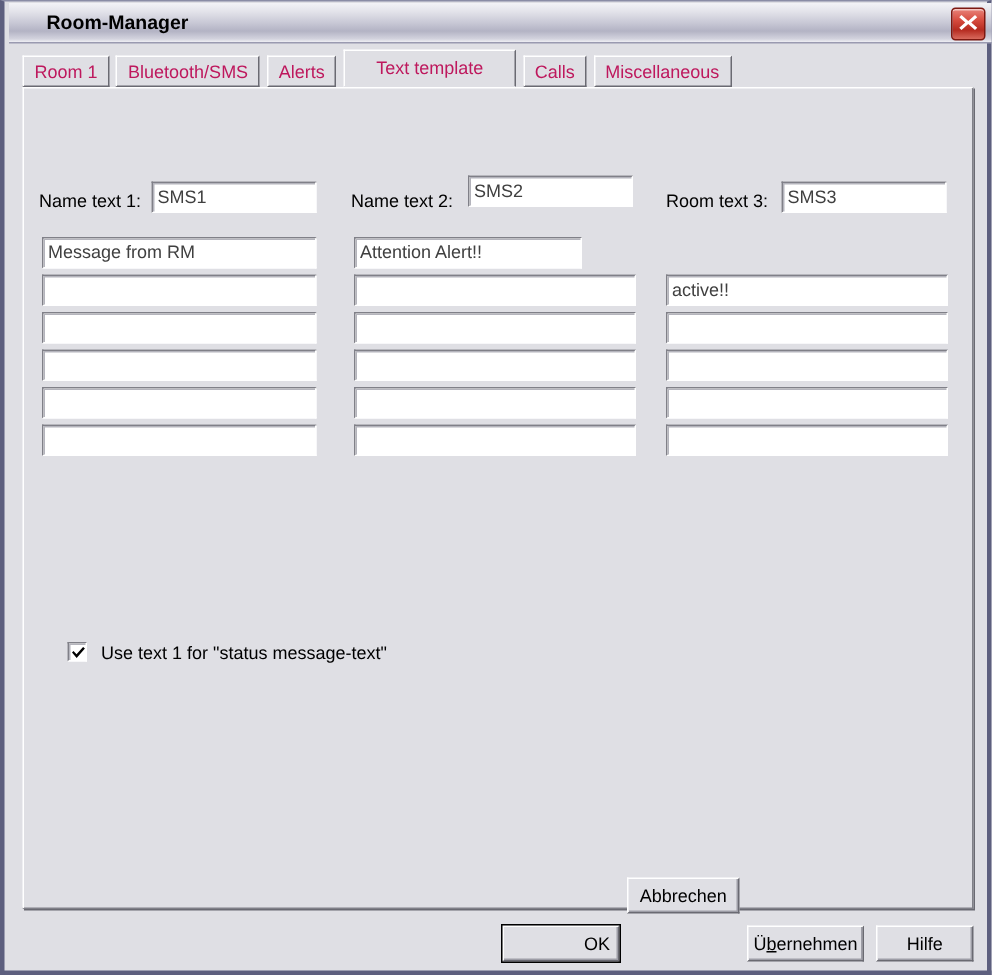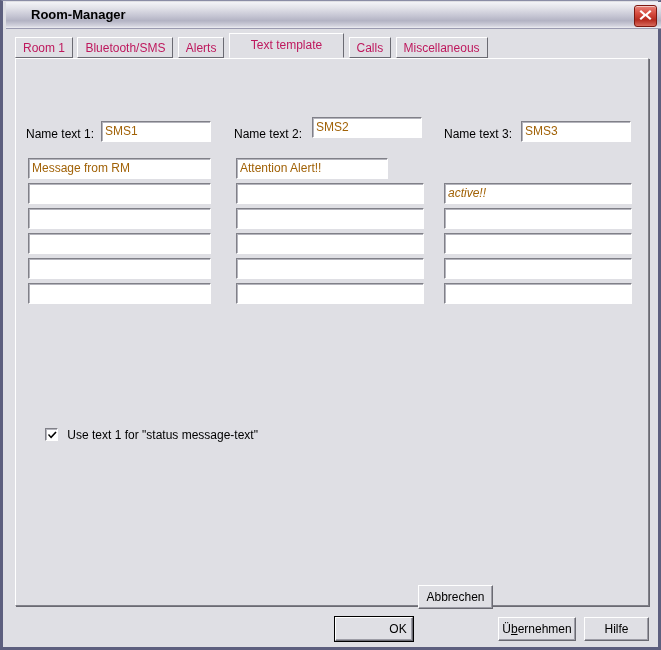--- a/index.html
+++ b/index.html
@@ -138,21 +138,21 @@
     position: absolute;
     box-sizing: border-box;
     background: #ffffff;
     border-top: 1px solid #808088;
     border-left: 1px solid #808088;
     border-right: 1px solid #ffffff;
     border-bottom: 1px solid #ffffff;
     box-shadow: inset 1px 1px 0 0 #b4b4bc;
     font-family: "Liberation Sans", sans-serif;
     font-size: 12px;
-    color: #a16207;
+    color: #404040;
     padding: 0 0 0 3px;
     line-height: 19px;
     overflow: hidden;
     white-space: nowrap;
     cursor: text;
   }
 
   
   #checkbox-row {
     position: absolute;
@@ -249,24 +249,24 @@
     <div class="field-label" style="left:218px; top:68px;">Name text 2:</div>
     <div class="textbox" style="left:296px; top:58px; width:110px; height:21px;">SMS2</div>
 
     <div class="textbox" style="left:220px; top:99px; width:152px; height:21px;">Attention Alert!!</div>
     <div class="textbox" style="left:220px; top:124px; width:188px; height:21px;"></div>
     <div class="textbox" style="left:220px; top:149px; width:188px; height:21px;"></div>
     <div class="textbox" style="left:220px; top:174px; width:188px; height:21px;"></div>
     <div class="textbox" style="left:220px; top:199px; width:188px; height:21px;"></div>
     <div class="textbox" style="left:220px; top:224px; width:188px; height:21px;"></div>
 
-    <div class="field-label" style="left:428px; top:68px;">Name text 3:</div>
+    <div class="field-label" style="left:428px; top:68px;">Room text 3:</div>
     <div class="textbox" style="left:505px; top:62px; width:110px; height:21px;">SMS3</div>
 
-    <div class="textbox" style="left:428px; top:124px; width:188px; height:21px;font-style:italic;">active!!</div>
+    <div class="textbox" style="left:428px; top:124px; width:188px; height:21px;">active!!</div>
     <div class="textbox" style="left:428px; top:149px; width:188px; height:21px;"></div>
     <div class="textbox" style="left:428px; top:174px; width:188px; height:21px;"></div>
     <div class="textbox" style="left:428px; top:199px; width:188px; height:21px;"></div>
     <div class="textbox" style="left:428px; top:224px; width:188px; height:21px;"></div>
 
     <div id="checkbox-row">
       <span class="cbox">
         <svg width="11" height="11" viewBox="0 0 11 11">
           <path d="M1 5 L2 4 L4 6.2 L8.4 1.4 L9.6 2.4 L4.1 8.6 Z" fill="#000000"></path>
         </svg>

